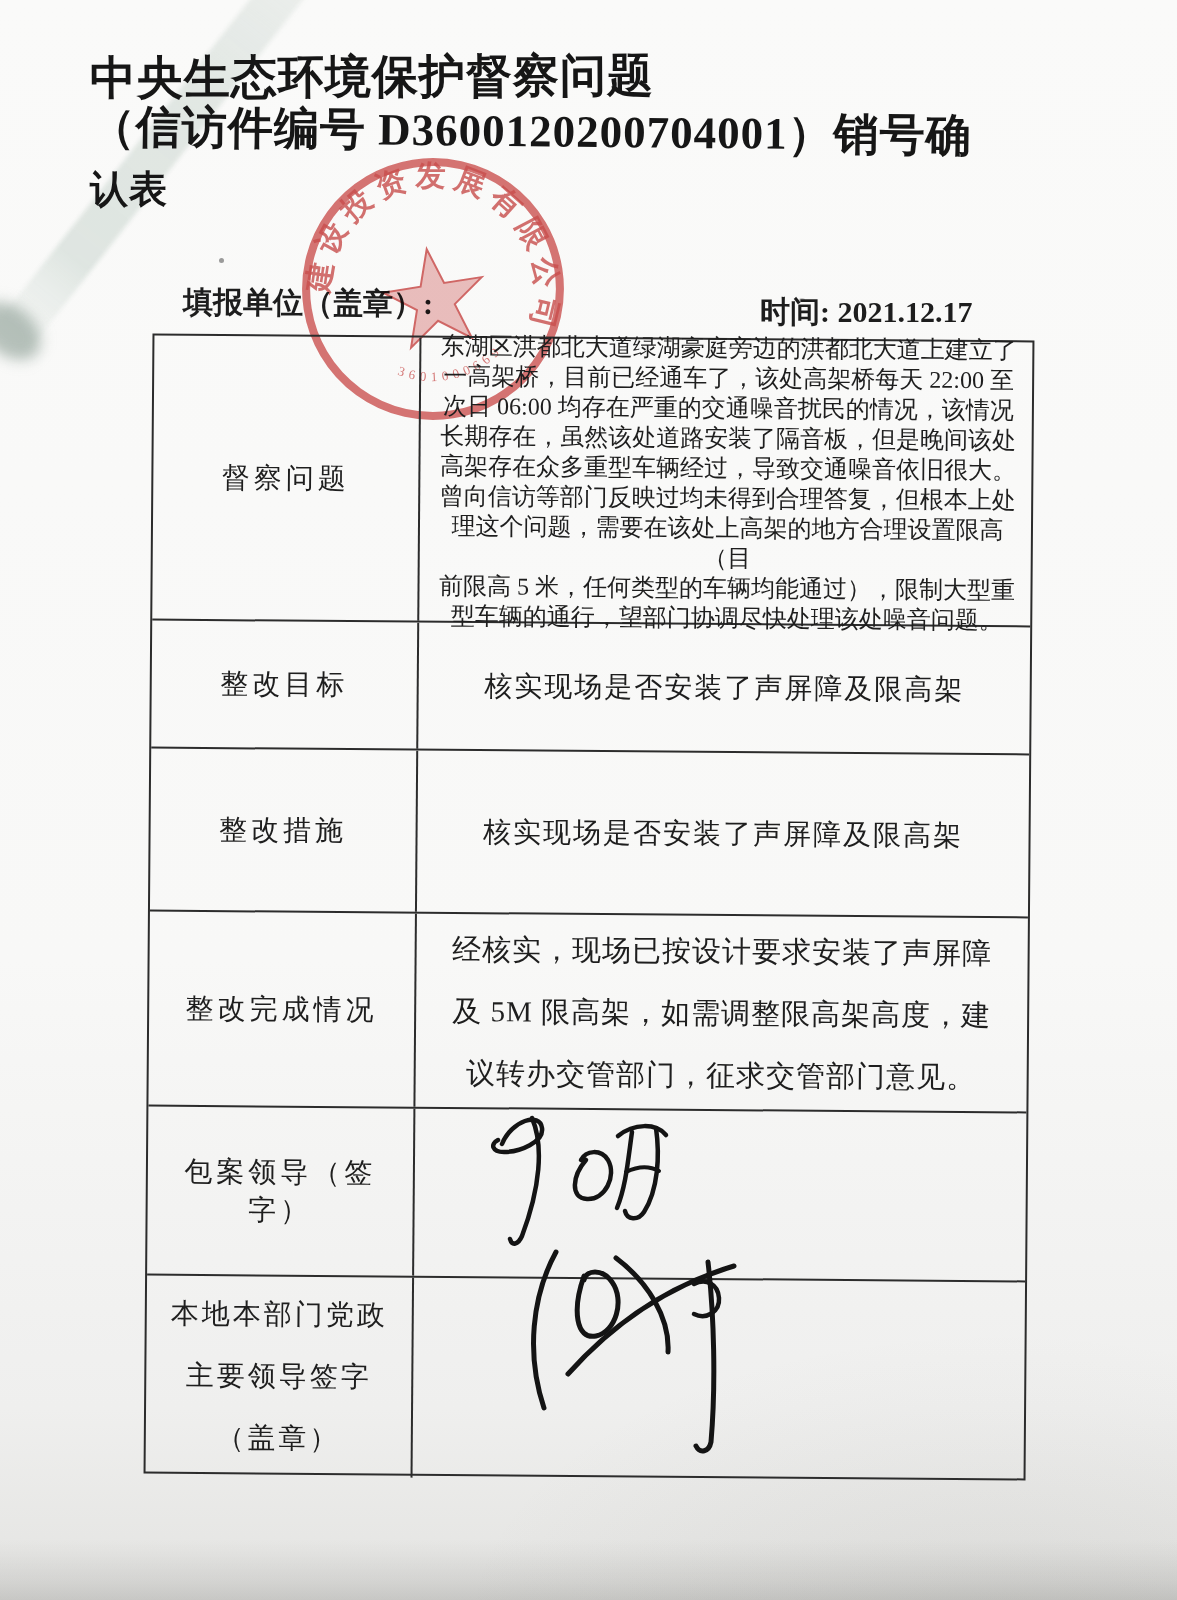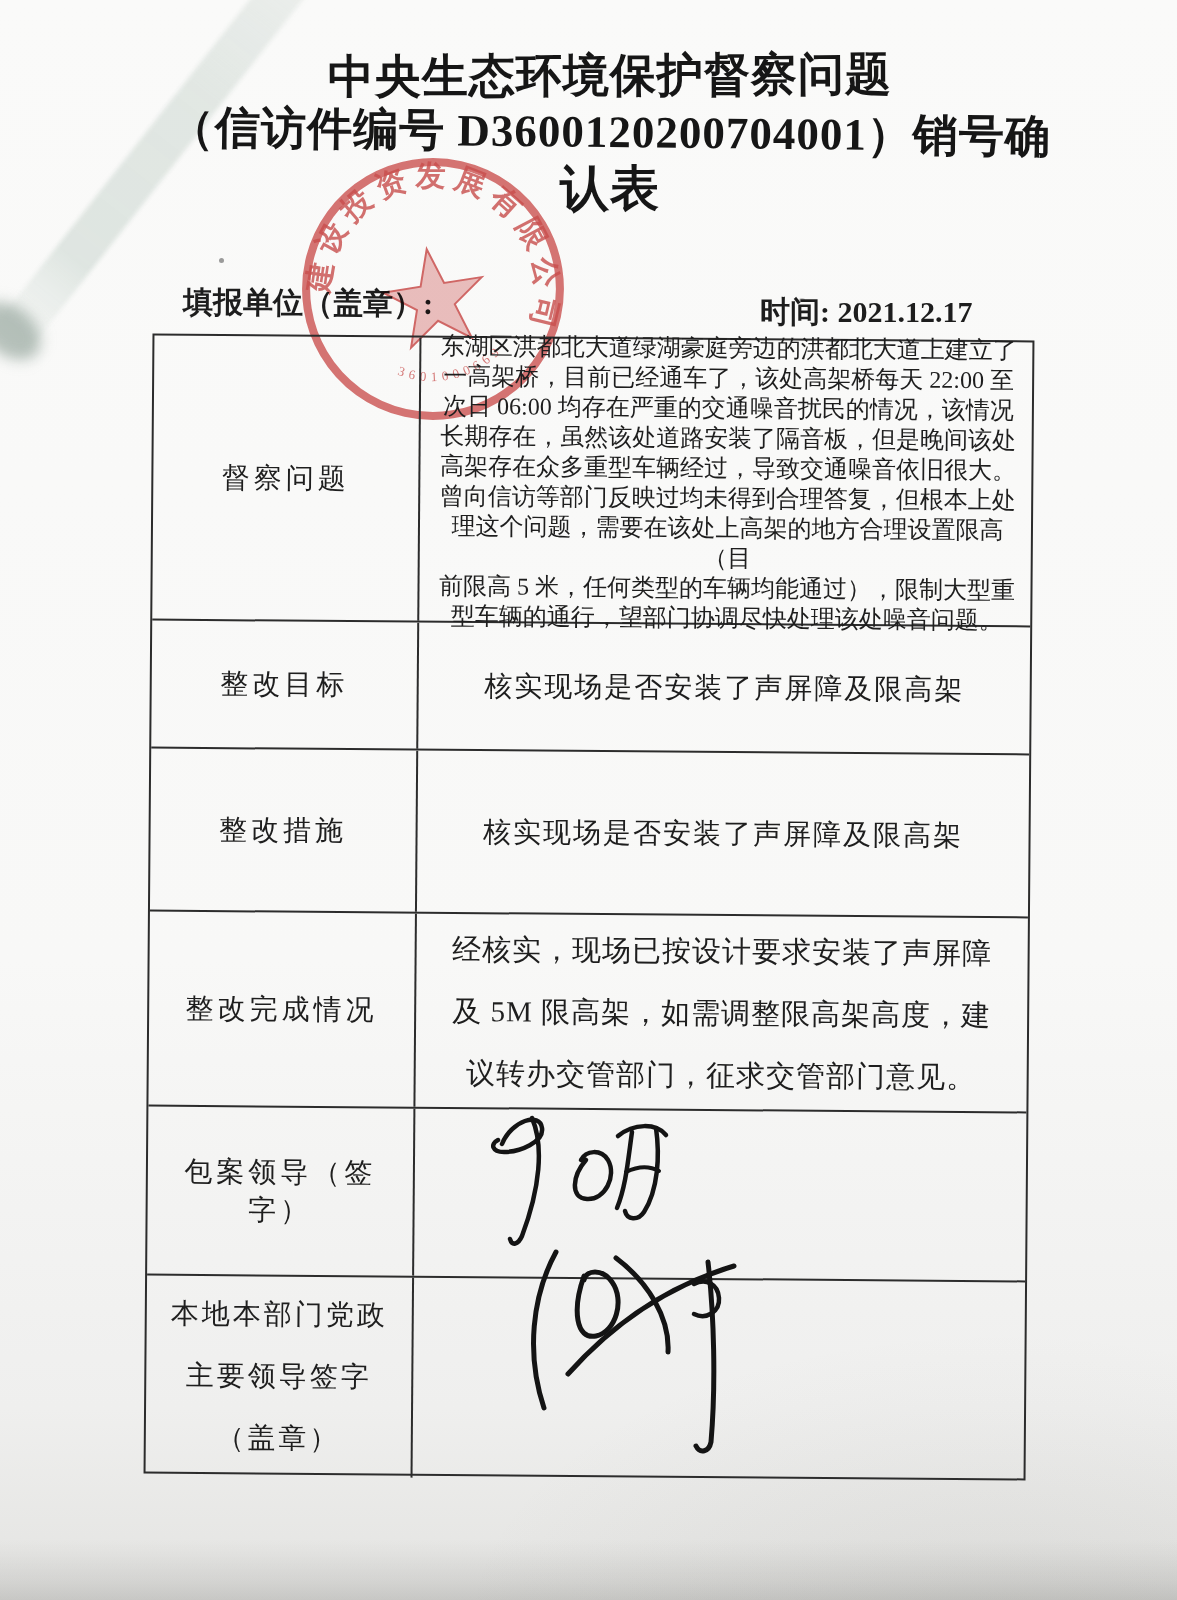--- a/index.html
+++ b/index.html
@@ -18,25 +18,25 @@
     transform:rotate(-52deg);
     background:linear-gradient(to right, rgba(150,170,160,0) 2%, rgba(186,202,193,0.42) 25%, rgba(190,204,196,0.40) 70%, rgba(160,178,168,0.18) 96%);
     filter:blur(2px);
   }
   .scan-blob{
     position:absolute;left:-14px;top:296px;width:48px;height:70px;border-radius:50%;
     background:rgba(125,145,135,0.55);filter:blur(7px);transform:rotate(-50deg);
   }
   .speck{position:absolute;background:rgba(60,60,60,0.5);border-radius:50%;}
   
-  .title{position:absolute;left:90px;top:48px;width:1040px;text-align:center;
+  .title{position:absolute;left:90px;top:48px;width:1040px;text-align:left;
     font-weight:700;color:#161616;letter-spacing:1px;}
   .title .t1{font-size:46px;line-height:56px;transform:rotate(-0.3deg);}
   .title .t2{font-size:45px;line-height:57px;transform:rotate(0.6deg);white-space:nowrap;}
-  .title .t3{font-size:49px;line-height:56px;}
+  .title .t3{font-size:38px;line-height:56px;}
   .meta-line{position:absolute;font-size:30px;color:#1d1d1d;font-weight:600;white-space:nowrap;}
   .unit-line{left:183px;top:283px;transform:rotate(0.4deg);}
   .date-line{left:760px;top:292px;text-align:right;}
   
   .stamp{position:absolute;left:292px;top:148px;width:282px;height:282px;
     transform:rotate(-9deg);mix-blend-mode:multiply;opacity:0.92;}
   
   .table{
     position:absolute;left:148px;top:337px;width:882px;height:1140px;
     transform:rotate(0.45deg);transform-origin:50% 50%;

